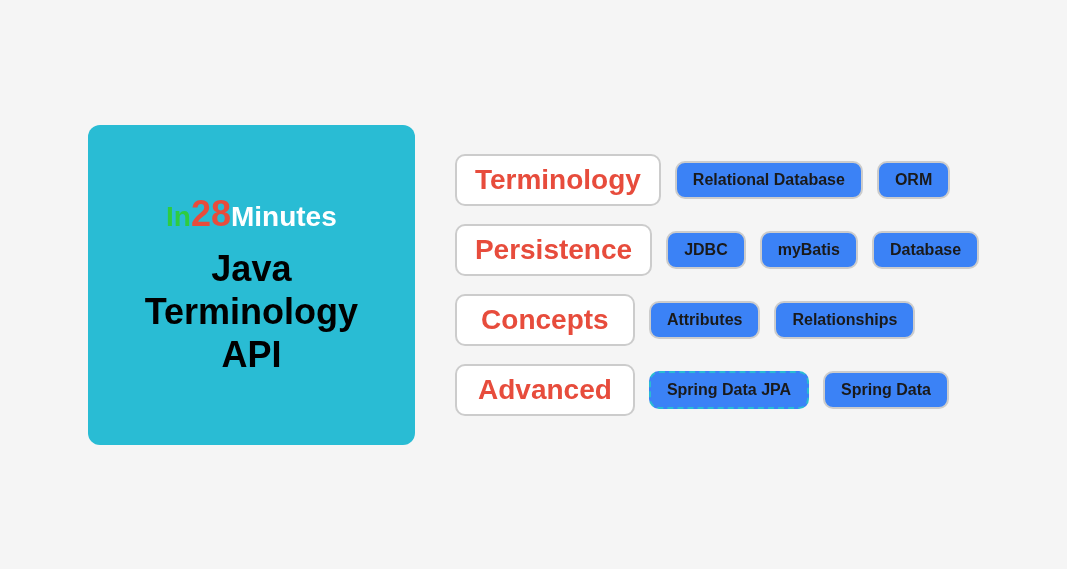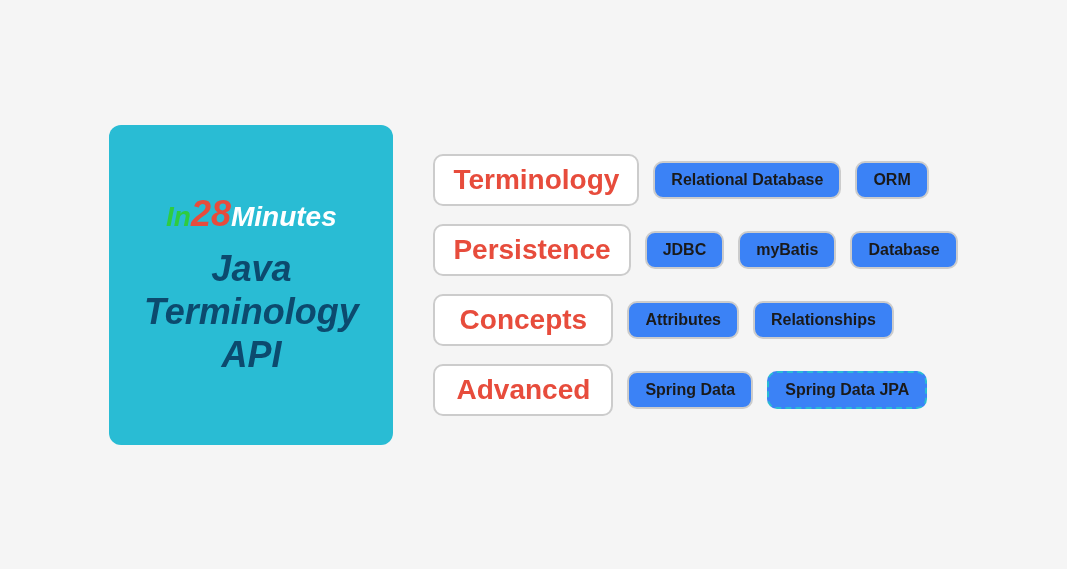--- a/index.html
+++ b/index.html
@@ -19,29 +19,28 @@
       display: flex;
       align-items: center;
       gap: 40px;
       padding: 20px;
     }
 
     
     .logo-card {
       background: #29bcd4;
       border-radius: 12px;
-      width: 284px;
+      width: 327px;
       height: 320px;
       display: flex;
       flex-direction: column;
       align-items: center;
       justify-content: center;
       padding: 20px;
       flex-shrink: 0;
-      font-style: italic;
     }
 
     .logo-brand {
       font-size: 28px;
       font-weight: bold;
       margin-bottom: 12px;
     }
 
     .logo-in {
       color: #2ecc40;
@@ -50,21 +49,21 @@
     .logo-28 {
       color: #e74c3c;
       font-size: 36px;
     }
 
     .logo-minutes {
       color: white;
     }
 
     .logo-title {
-      color: #0c4a6e;
+      color: #000000;
       font-size: 36px;
       font-weight: bold;
       text-align: center;
       line-height: 1.2;
     }
 
     
     .topics-grid {
       display: flex;
       flex-direction: column;
@@ -138,17 +137,17 @@
         <div class="tag">myBatis</div>
         <div class="tag">Database</div>
       </div>
       <div class="topic-row">
         <div class="category-label">Concepts</div>
         <div class="tag">Attributes</div>
         <div class="tag">Relationships</div>
       </div>
       <div class="topic-row">
         <div class="category-label">Advanced</div>
+        <div class="tag dashed">Spring Data JPA</div>
         <div class="tag">Spring Data</div>
-        <div class="tag dashed">Spring Data JPA</div>
       </div>
     </div>
 </div>
 
 </body></html>

